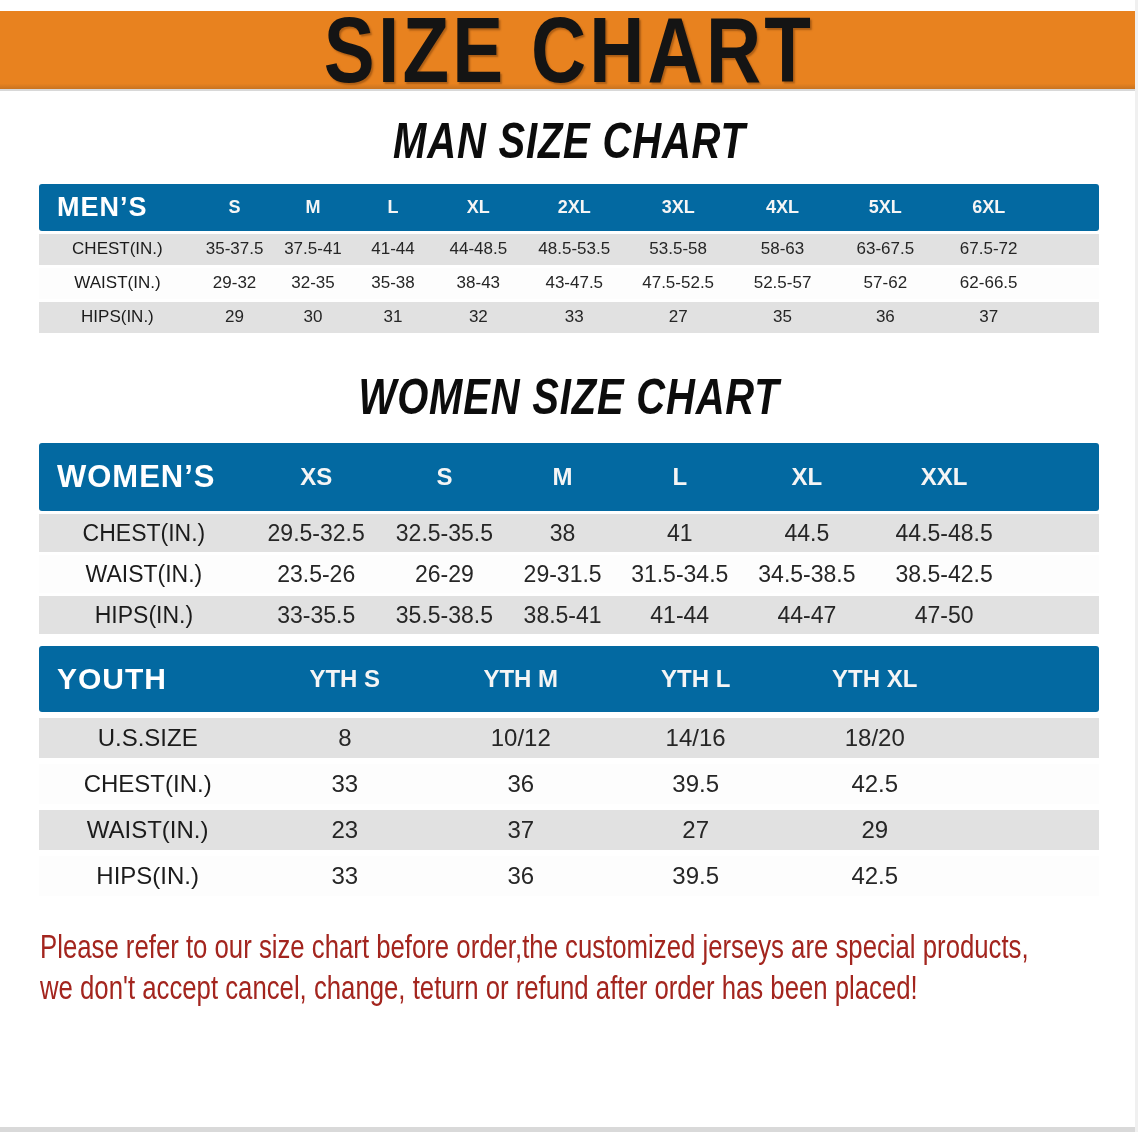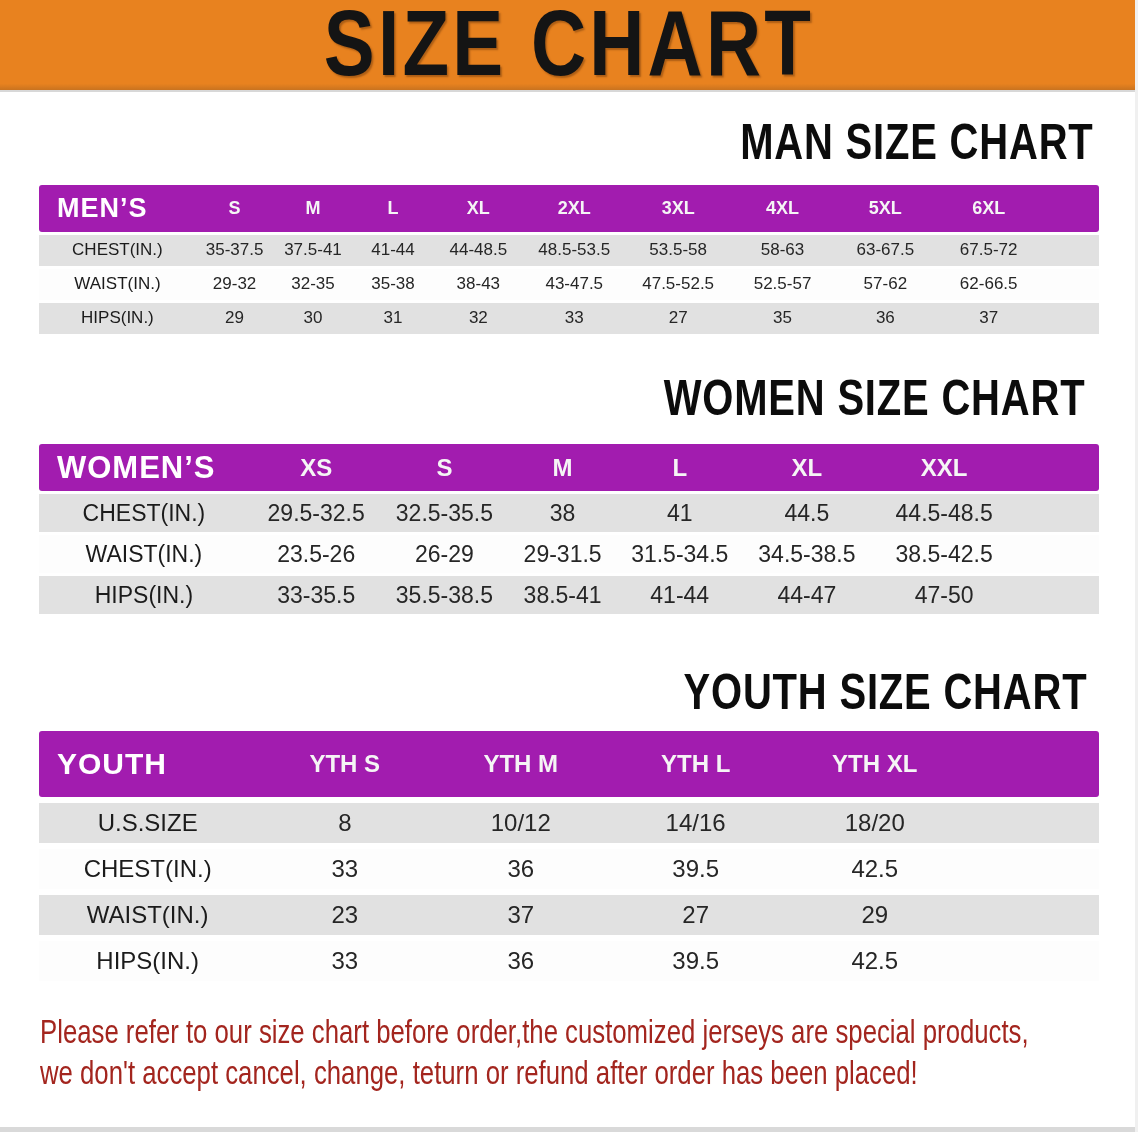--- a/index.html
+++ b/index.html
@@ -3,65 +3,65 @@
 <meta charset="utf-8">
 <style>
   html,body{margin:0;padding:0;}
   body{
     width:1138px;height:1132px;background:#ffffff;
     font-family:"Liberation Sans",sans-serif;
     position:relative;overflow:hidden;
   }
   
   .banner{
-    height:92px;width:100%;
+    height:80px;width:100%;
     background:linear-gradient(#e8821f 0,#e8821f 93%,#c9731f 100%);
-    display:flex;align-items:flex-end;justify-content:center;
-    border-bottom:2px solid #d8d8d8;box-sizing:border-box;
+    display:flex;align-items:center;justify-content:center;
+    border-bottom:2px solid #d8d8d8;box-sizing:border-box;margin-top:11px;
   }
   .banner-title{
     display:inline-block;font-size:93px;font-weight:bold;line-height:1;
     color:#141414;letter-spacing:4px;white-space:nowrap;
     transform:scaleX(0.82);text-shadow:2px 2px 2px rgba(60,25,0,0.35);
   }
   
-  .section-heading{text-align:right;margin:0;}
+  .section-heading{text-align:center;margin:0;font-style:italic;}
   .heading-text{
     display:inline-block;font-size:50px;font-weight:bold;color:#0c0c0c;
     letter-spacing:1px;white-space:nowrap;transform:scaleX(0.80);line-height:1.05;
   }
   .sec0 .section-heading{padding-top:24px;}
   .sec1 .section-heading{padding-top:38px;}
   .sec2 .section-heading{padding-top:52px;}
   
   .size-table{
     width:1060px;margin:0 auto;border-collapse:separate;border-spacing:0;
     table-layout:fixed;
   }
   .sec0 .size-table{margin-top:16px;}
   .sec1 .size-table{margin-top:20px;}
   .sec2 .size-table{margin-top:12px;}
   thead th{
-    background:#a21caf;color:#f5f5f5;font-weight:bold;text-align:center;
+    background:#0369a1;color:#f5f5f5;font-weight:bold;text-align:center;
     padding:0;overflow:hidden;
   }
   thead th:first-child{text-align:left;padding-left:18px;border-radius:3px 0 0 3px;color:#ffffff;}
   thead th:last-child{border-radius:0 3px 3px 0;}
   tbody td{
     text-align:center;color:#262626;padding:0;border-top:3px solid #ffffff;
     overflow:hidden;white-space:nowrap;
   }
   tbody tr:nth-child(odd) td{background:#e1e1e1;}
   tbody tr:nth-child(even) td{background:#fdfdfd;}
   td.row-label{color:#1b1b1b;}
   
   .sec0 thead th{height:47px;font-size:18px;}
   .sec0 thead th.label-cell{font-size:27px;letter-spacing:1px;}
   .sec0 tbody td{height:31px;font-size:17px;}
-  .sec1 thead th{height:47px;font-size:24px;}
+  .sec1 thead th{height:68px;font-size:24px;}
   .sec1 thead th.label-cell{font-size:31px;letter-spacing:1px;}
   .sec1 tbody td{height:38px;font-size:23px;}
   .sec2 thead th{height:66px;font-size:24px;}
   .sec2 thead th.label-cell{font-size:30px;letter-spacing:1px;}
   .sec2 tbody td{height:40px;font-size:24px;border-top-width:6px;}
   
   .disclaimer{margin:30px 12px 0 40px;}
   .disc-line{
     display:block;white-space:nowrap;font-size:33px;line-height:41px;
     color:#a3251e;transform:scaleX(0.78);transform-origin:left center;
@@ -206,21 +206,20 @@
               <td class="value-cell">38.5-41</td>
               <td class="value-cell">41-44</td>
               <td class="value-cell">44-47</td>
               <td class="value-cell">47-50</td>
               <td class="spacer"></td>
             </tr>
           </tbody>
         </table>
       </section>
       <section class="chart-section sec2">
-        <h2 class="section-heading"><span class="heading-text">YOUTH SIZE CHART</span></h2>
         <table class="size-table">
           <colgroup>
             <col style="width: 20.5%;">
             <col style="width: 16.7%;">
             <col style="width: 16.5%;">
             <col style="width: 16.5%;">
             <col style="width: 17.3%;">
             <col style="width: 12.5%;">
           </colgroup>
           <thead>

